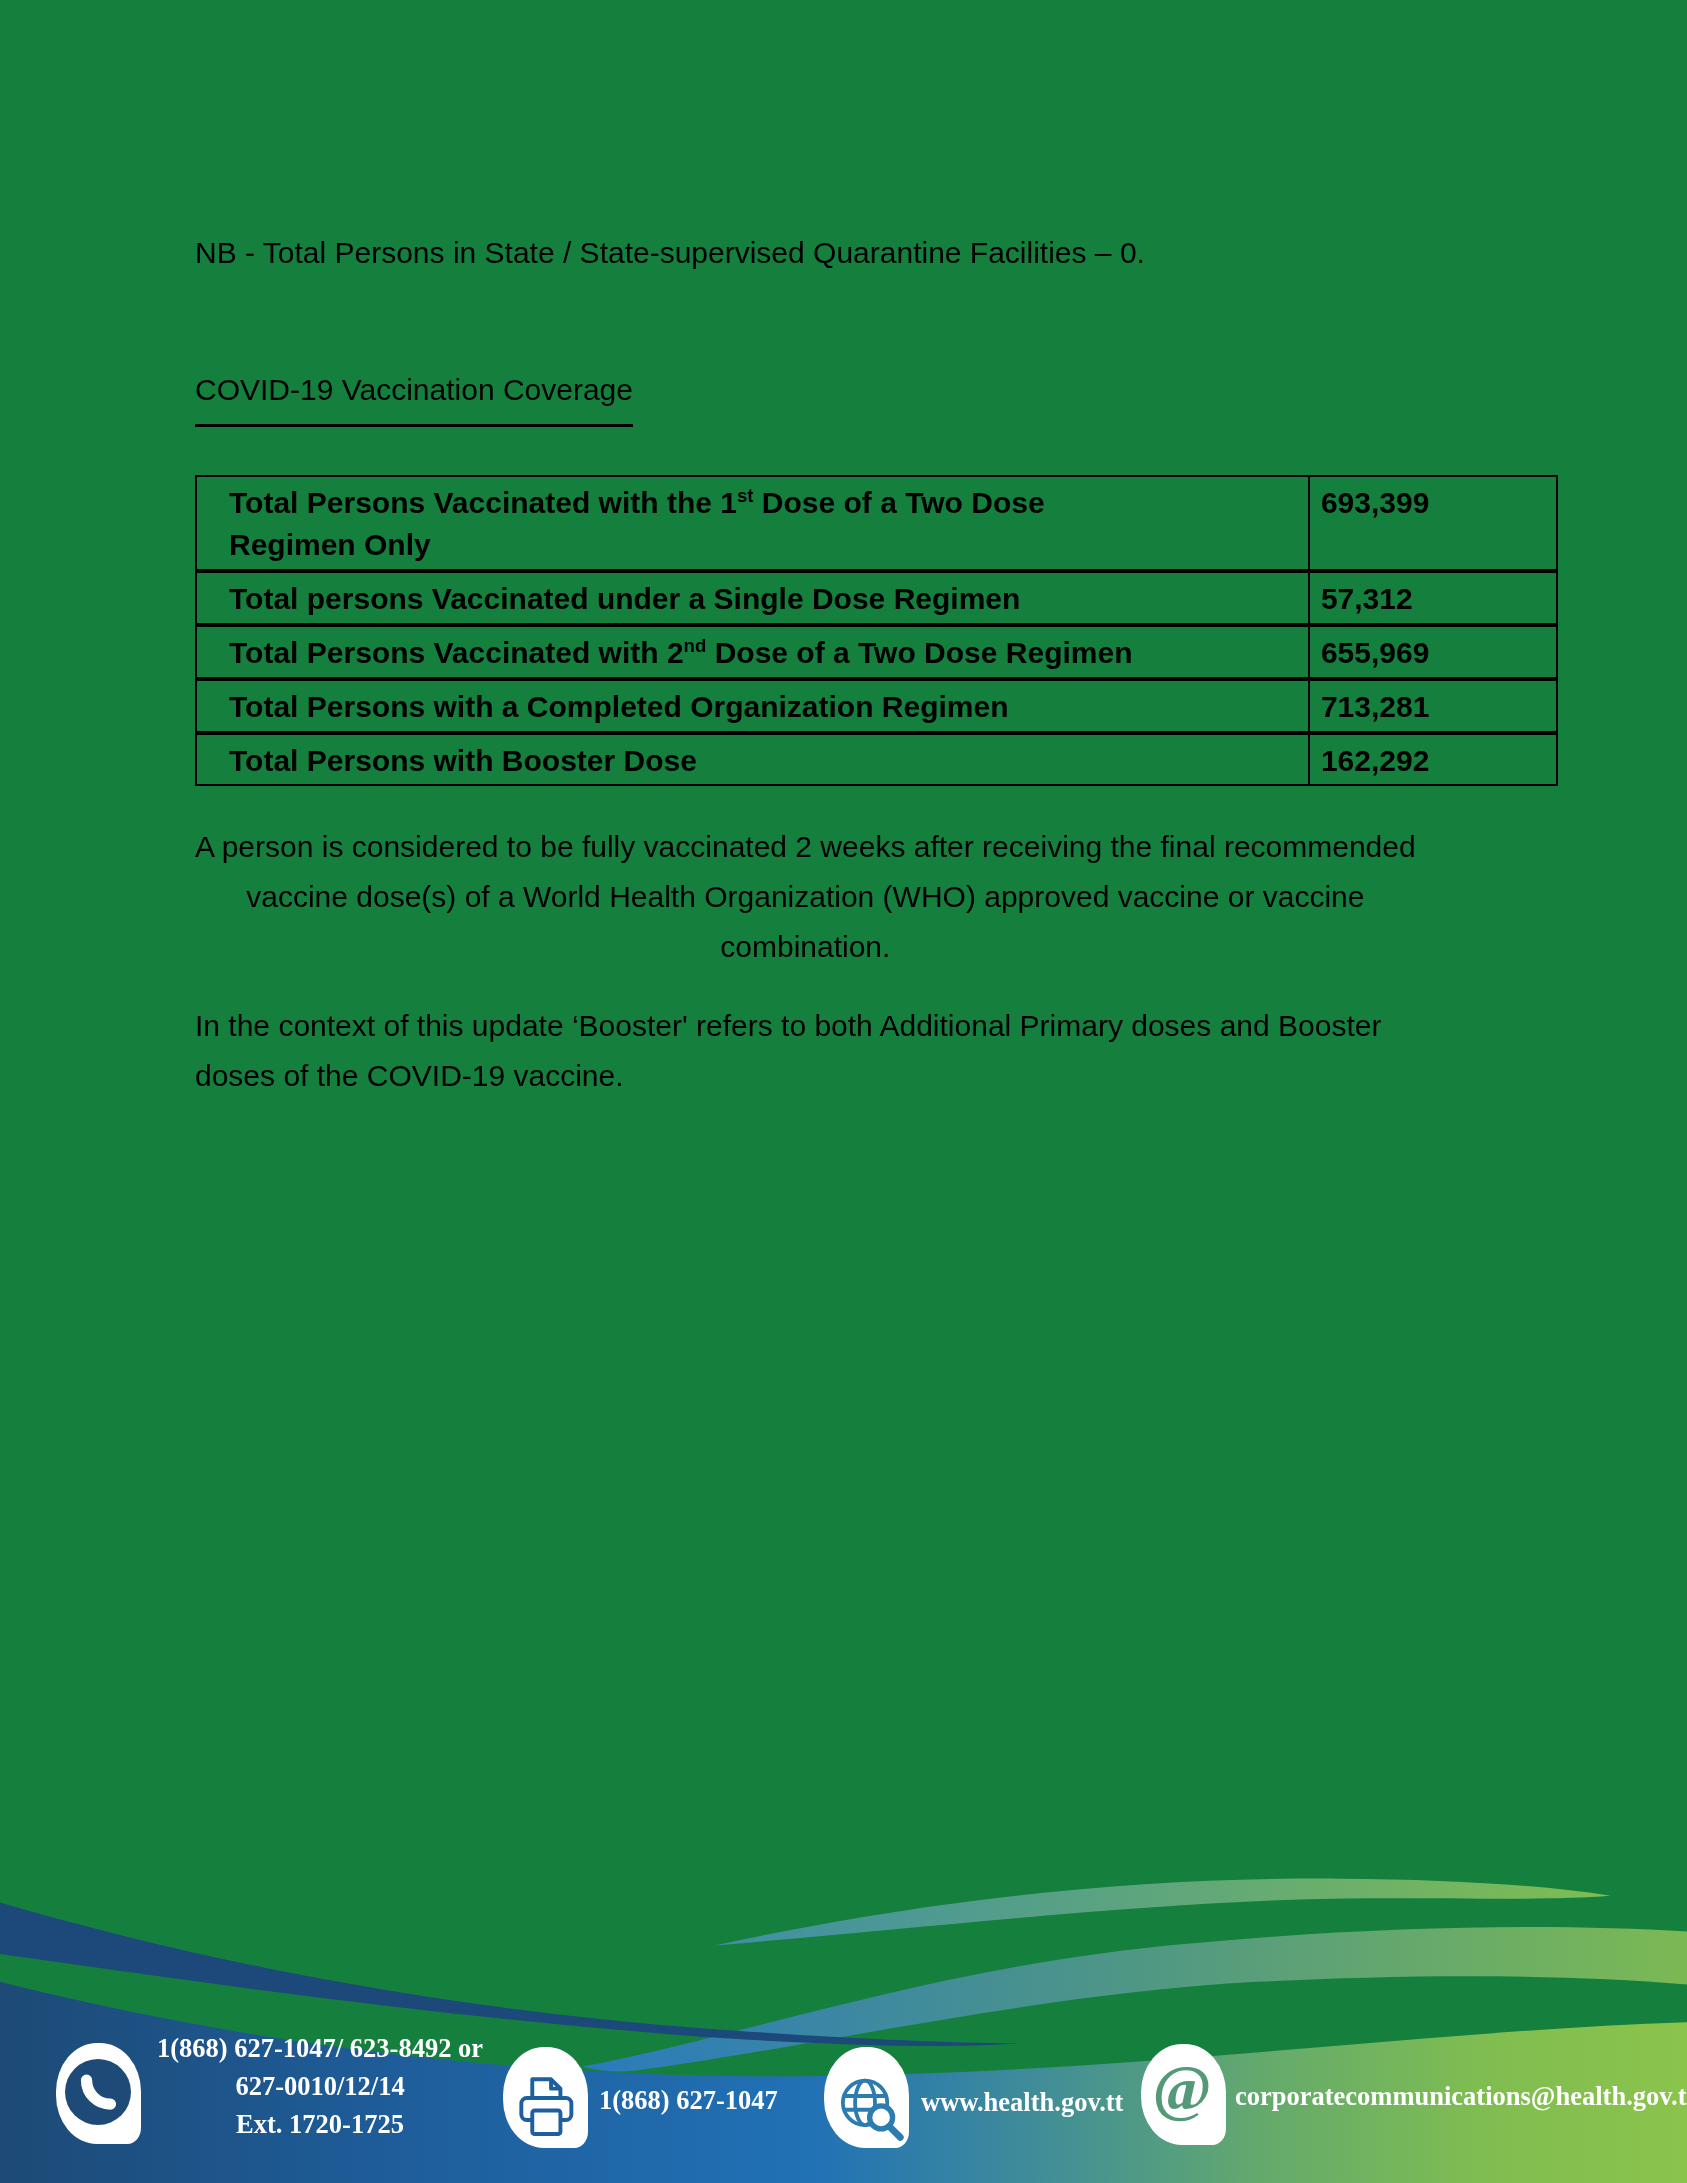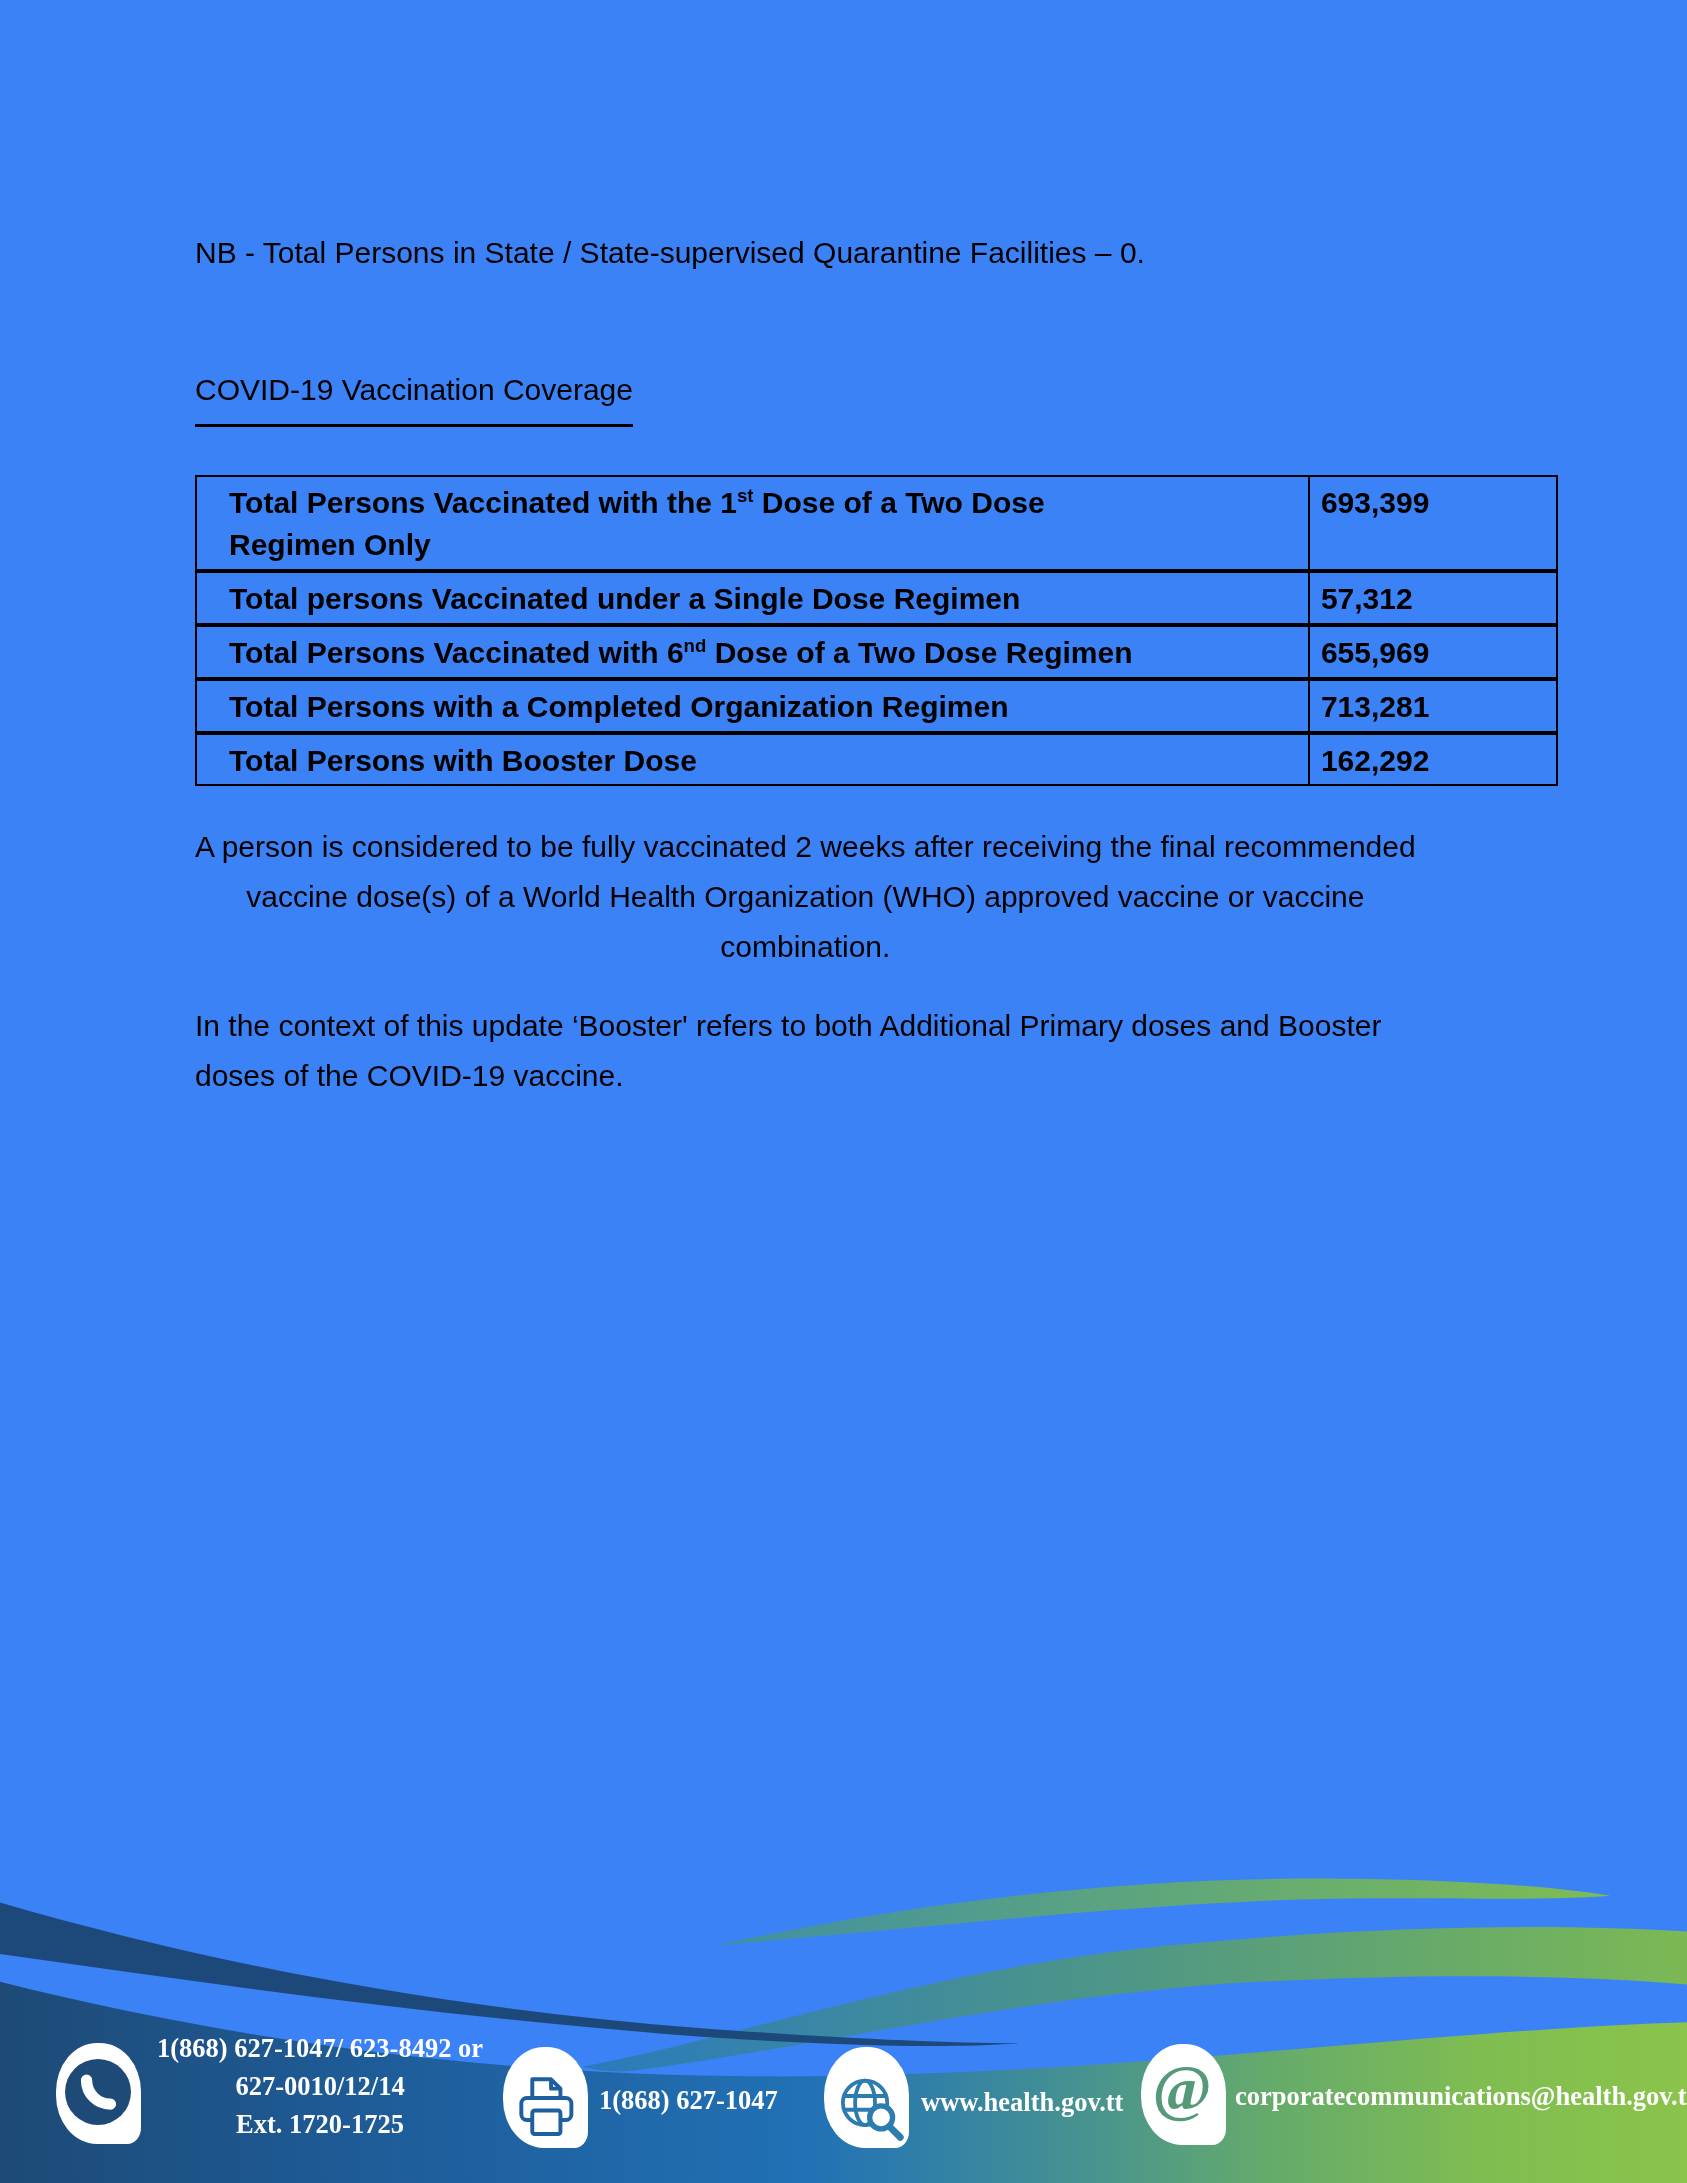--- a/index.html
+++ b/index.html
@@ -1,17 +1,17 @@
 <!DOCTYPE html>
 <html style="font-size:10.6px"><head>
 <meta charset="utf-8">
 <style>
   html,body{margin:0;padding:0;background:#ffffff;}
   #page{
-    position:relative;width:1687px;height:2183px;background:#3b82f6;overflow:hidden;
+    position:relative;width:1687px;height:2183px;background:#15803d;overflow:hidden;
     font-family:"Liberation Sans","DejaVu Sans",sans-serif;color:#000000;
   }
   .nb{position:absolute;left:195px;top:233px;font-size:30px;line-height:40px;margin:0;}
   .heading{
     position:absolute;left:195px;top:372px;font-size:30px;font-weight:400;margin:0;
     display:inline-block;border-bottom:3.3px solid #000;padding-bottom:16px;line-height:36px;
   }
   table.vax{
     position:absolute;left:195px;top:475px;width:1295px;
     border-collapse:collapse;table-layout:fixed;
@@ -63,21 +63,21 @@
     <tbody>
         <tr>
           <td class="lbl"><span>Total Persons Vaccinated with the 1</span><sup>st</sup><span> Dose of a Two Dose</span><br><span>Regimen Only</span></td>
           <td class="val">693,399</td>
         </tr>
         <tr>
           <td class="lbl"><span>Total persons Vaccinated under a Single Dose Regimen</span></td>
           <td class="val">57,312</td>
         </tr>
         <tr>
-          <td class="lbl"><span>Total Persons Vaccinated with 6</span><sup>nd</sup><span> Dose of a Two Dose Regimen</span></td>
+          <td class="lbl"><span>Total Persons Vaccinated with 2</span><sup>nd</sup><span> Dose of a Two Dose Regimen</span></td>
           <td class="val">655,969</td>
         </tr>
         <tr>
           <td class="lbl"><span>Total Persons with a Completed Organization Regimen</span></td>
           <td class="val">713,281</td>
         </tr>
         <tr>
           <td class="lbl"><span>Total Persons with Booster Dose</span></td>
           <td class="val">162,292</td>
         </tr>

